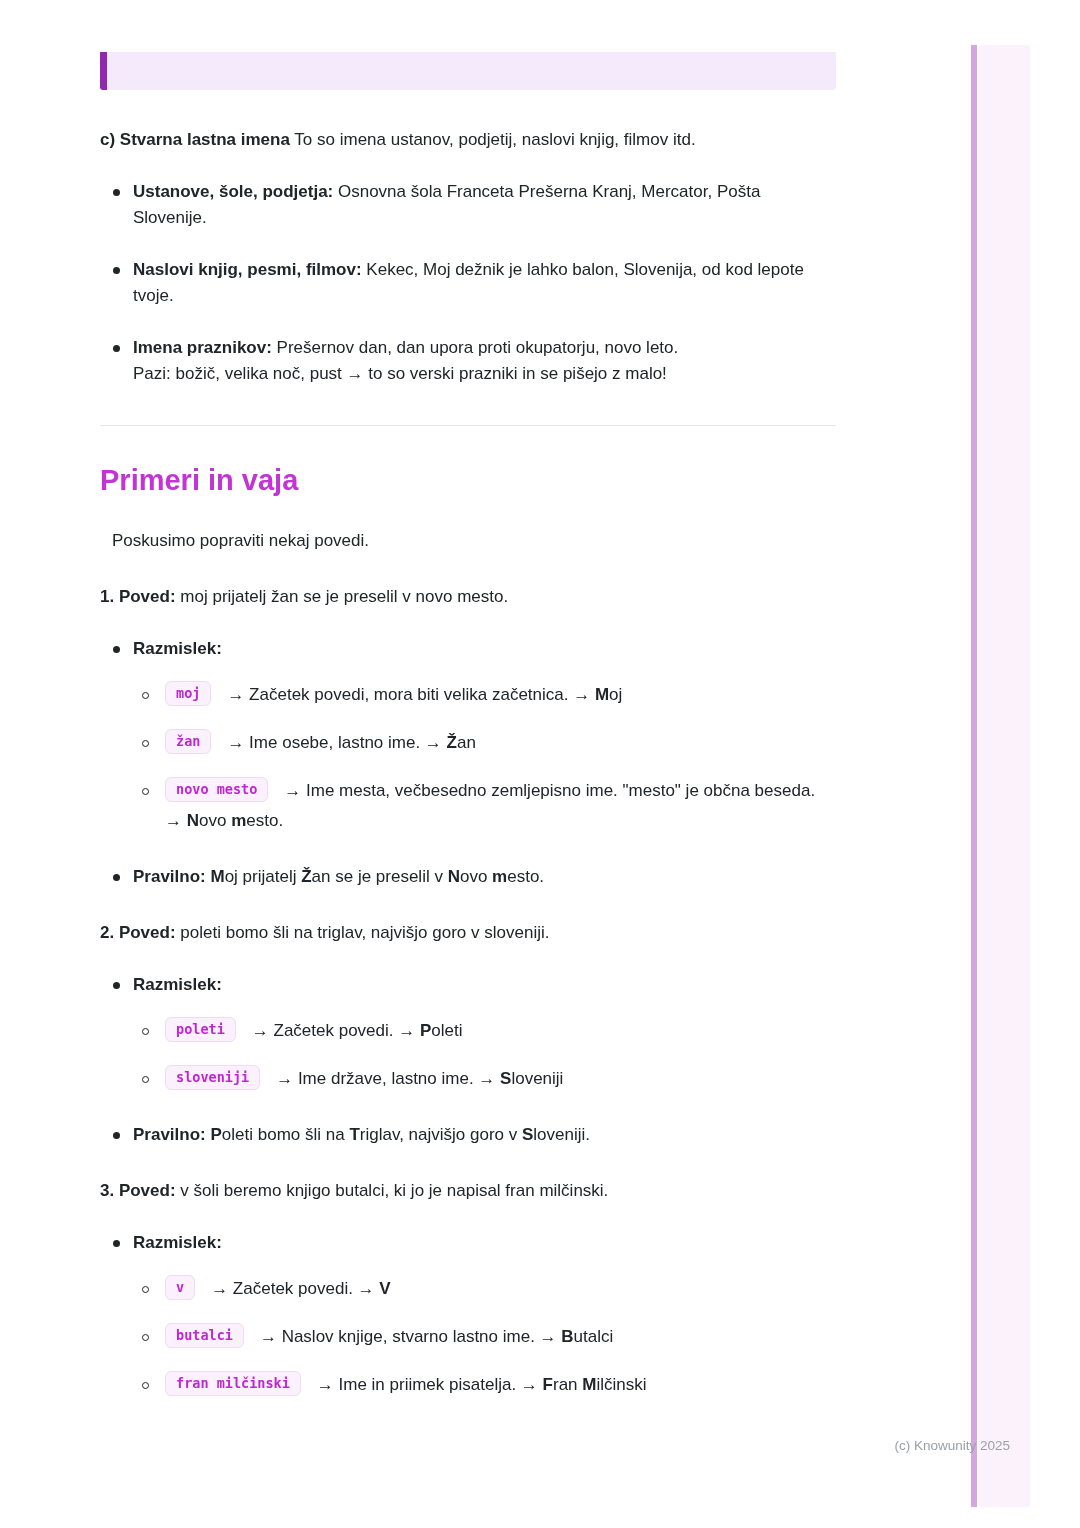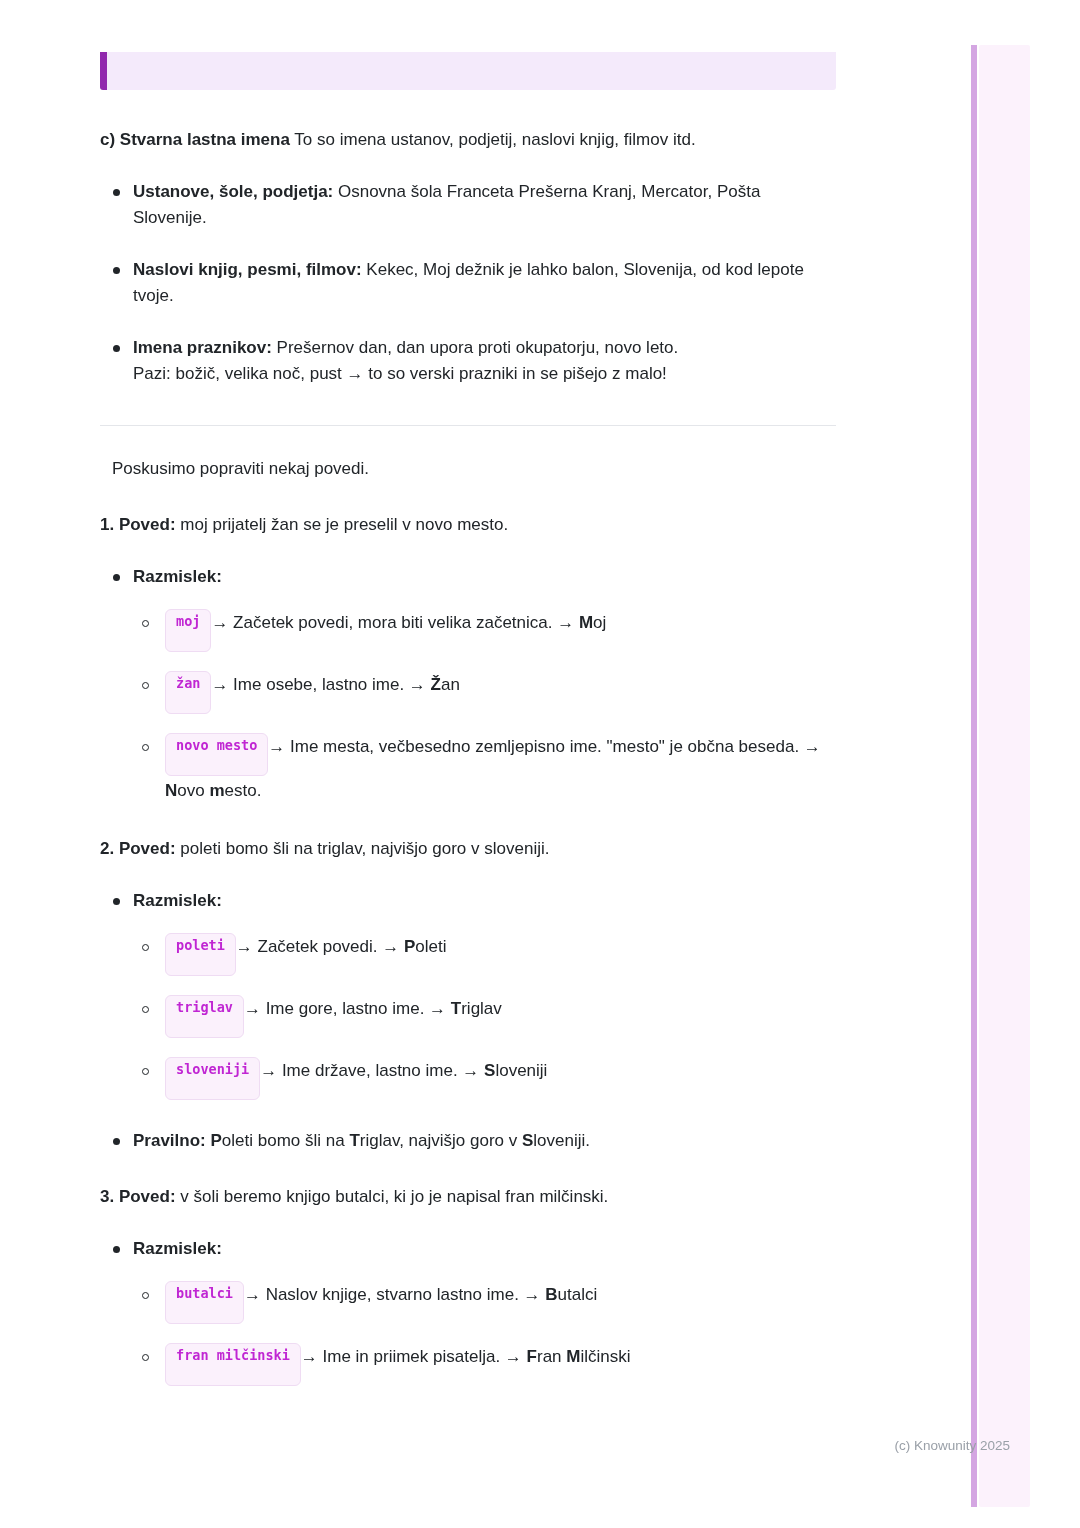--- a/index.html
+++ b/index.html
@@ -18,21 +18,21 @@
   .li2{position:relative;padding-left:32px;margin-top:18px;line-height:30px}
   .li2::before{content:"";position:absolute;left:9px;top:12px;width:5px;height:5px;border-radius:50%;border:1.5px solid #212529;background:#fff}
   .note{}
   .divider{border:none;border-top:1px solid #e4e6ea;margin:38px 0 0 0;height:0}
   .section-title{margin:36px 0 0 0;font-size:29px;line-height:36px;font-weight:700;color:#c333d6}
   .section-intro{margin:30px 0 0 12px}
   .poved{margin:30px 0 0 0}
   .chip{
     display:inline-block;font-family:"DejaVu Sans Mono",monospace;font-size:13.5px;font-weight:700;
     color:#c026d3;background:#fbf1fc;border:1px solid #efdcf3;border-radius:6px;
-    padding:1px 10px 20px;margin-right:0;line-height:20px;vertical-align:2px;white-space:nowrap;
+    padding:1px 10px 2px;margin-right:16px;line-height:20px;vertical-align:2px;white-space:nowrap;
   }
   .pravilno{margin-top:28px}
   .copyright{position:absolute;top:1438px;right:70px;font-size:13.5px;color:#9aa0a8;z-index:2}
   strong{font-weight:700}
 </style>
 </head>
 <body>
 
 <div class="right-line"></div>
 <div class="right-band"></div>
@@ -43,49 +43,51 @@
   <p class="intro-para"><strong>c) Stvarna lastna imena</strong><span> To so imena ustanov, podjetij, naslovi knjig, filmov itd.</span></p>
 
   <ul id="intro-list">
       <li class="li1"><strong>Ustanove, šole, podjetja:</strong><span> Osnovna šola Franceta Prešerna Kranj, Mercator, Pošta Slovenije.</span></li>
       <li class="li1"><strong>Naslovi knjig, pesmi, filmov:</strong><span> Kekec, Moj dežnik je lahko balon, Slovenija, od kod lepote tvoje.</span></li>
       <li class="li1"><strong>Imena praznikov:</strong><span> Prešernov dan, dan upora proti okupatorju, novo leto.</span><div class="note">Pazi: božič, velika noč, pust → to so verski prazniki in se pišejo z malo!</div></li>
     </ul>
 
   <hr class="divider">
 
+  <h2 class="section-title">Primeri in vaja</h2>
 
   <p class="section-intro">Poskusimo popraviti nekaj povedi.</p>
 
   <div id="examples">
       <div class="example">
         <p class="poved"><strong>1. Poved:</strong><span> moj prijatelj žan se je preselil v novo mesto.</span></p>
         <ul>
           <li class="li1"><strong>Razmislek:</strong><ul>
               <li class="li2"><code class="chip">moj</code><span>→ Začetek povedi, mora biti velika začetnica. → </span><strong>M</strong><span>oj</span></li>
               <li class="li2"><code class="chip">žan</code><span>→ Ime osebe, lastno ime. → </span><strong>Ž</strong><span>an</span></li>
               <li class="li2"><code class="chip">novo mesto</code><span>→ Ime mesta, večbesedno zemljepisno ime. "mesto" je občna beseda. → </span><strong>N</strong><span>ovo </span><strong>m</strong><span>esto.</span></li>
             </ul></li>
+          <li class="li1 pravilno"><strong>Pravilno: </strong><strong>M</strong><span>oj prijatelj </span><strong>Ž</strong><span>an se je preselil v </span><strong>N</strong><span>ovo </span><strong>m</strong><span>esto.</span></li>
         </ul>
       </div>
       <div class="example">
         <p class="poved"><strong>2. Poved:</strong><span> poleti bomo šli na triglav, najvišjo goro v sloveniji.</span></p>
         <ul>
           <li class="li1"><strong>Razmislek:</strong><ul>
               <li class="li2"><code class="chip">poleti</code><span>→ Začetek povedi. → </span><strong>P</strong><span>oleti</span></li>
-              <li class="li2"><code class="chip">triglav</code><span>→ Ime gore, lastno ime. → </span><strong>T</strong><span>riglav</span></li>
               <li class="li2"><code class="chip">sloveniji</code><span>→ Ime države, lastno ime. → </span><strong>S</strong><span>loveniji</span></li>
             </ul></li>
           <li class="li1 pravilno"><strong>Pravilno: </strong><strong>P</strong><span>oleti bomo šli na </span><strong>T</strong><span>riglav, najvišjo goro v </span><strong>S</strong><span>loveniji.</span></li>
         </ul>
       </div>
       <div class="example">
         <p class="poved"><strong>3. Poved:</strong><span> v šoli beremo knjigo butalci, ki jo je napisal fran milčinski.</span></p>
         <ul>
           <li class="li1"><strong>Razmislek:</strong><ul>
+              <li class="li2"><code class="chip">v</code><span>→ Začetek povedi. → </span><strong>V</strong></li>
               <li class="li2"><code class="chip">butalci</code><span>→ Naslov knjige, stvarno lastno ime. → </span><strong>B</strong><span>utalci</span></li>
               <li class="li2"><code class="chip">fran milčinski</code><span>→ Ime in priimek pisatelja. → </span><strong>F</strong><span>ran </span><strong>M</strong><span>ilčinski</span></li>
             </ul></li>
         </ul>
       </div>
     </div>
 </div>
 
 <div class="copyright">(c) Knowunity 2025</div>
 

